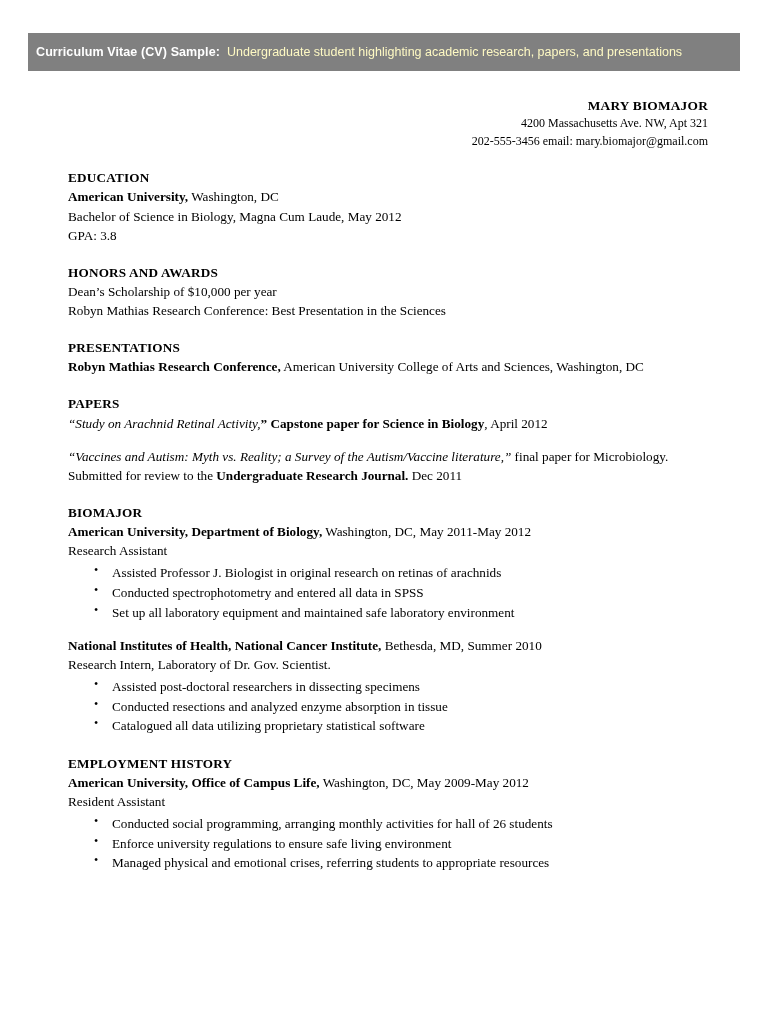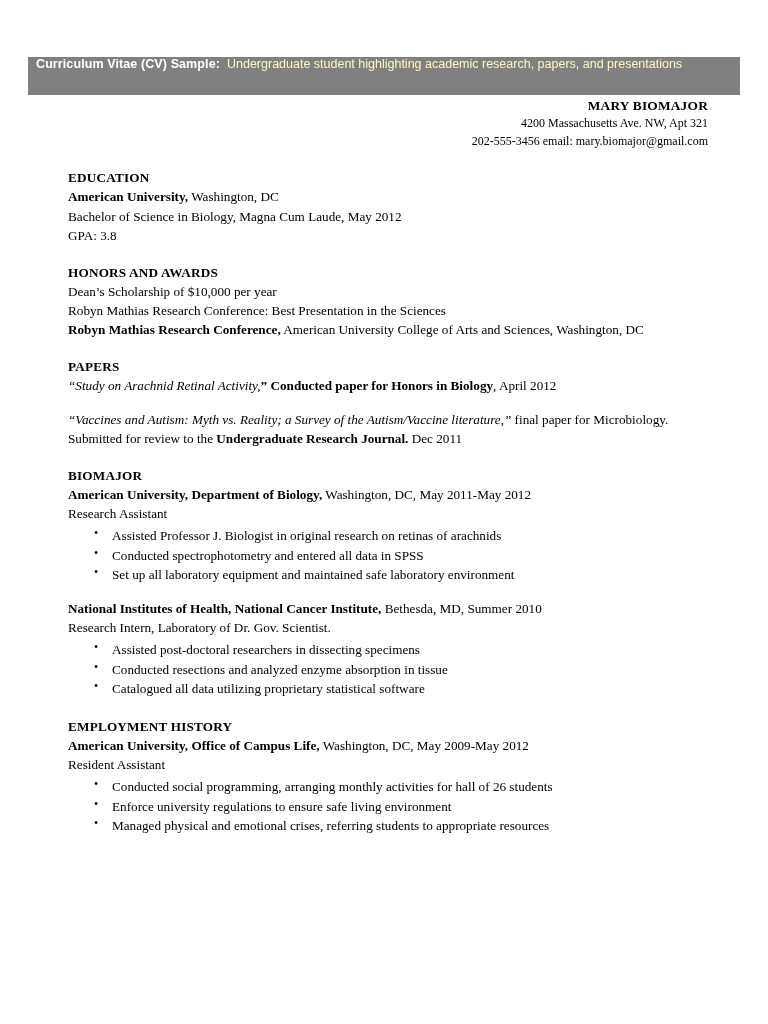--- a/index.html
+++ b/index.html
@@ -22,23 +22,23 @@
     box-sizing: border-box;
   }
   .banner {
     position: absolute;
     left: 28px;
     top: 33px;
     width: 712px;
     height: 38px;
     background: #808080;
     display: flex;
+    align-items: center;
     box-sizing: border-box;
     padding-left: 8px;
-    margin-top: 24px;
   }
   .banner-label {
     color: #ffffff;
     font-family: "Liberation Sans", sans-serif;
     font-size: 12.5px;
     font-weight: bold;
     letter-spacing: 0.1px;
     white-space: nowrap;
   }
   .banner-text {
@@ -119,24 +119,25 @@
 
     <div class="section-title">EDUCATION</div>
     <div class="line"><span class="b">American University,</span><span> Washington, DC</span></div>
     <div class="line">Bachelor of Science in Biology, Magna Cum Laude, May 2012</div>
     <div class="line">GPA: 3.8</div>
 
     <div class="section-title">HONORS AND AWARDS</div>
     <div class="line">Dean’s Scholarship of $10,000 per year</div>
     <div class="line">Robyn Mathias Research Conference: Best Presentation in the Sciences</div>
 
+    <div class="section-title">PRESENTATIONS</div>
     <div class="line"><span class="b">Robyn Mathias Research Conference,</span><span> American University College of Arts and Sciences, Washington, DC</span></div>
 
     <div class="section-title">PAPERS</div>
-    <div class="line"><span class="i">“Study on Arachnid Retinal Activity,</span><span class="b">” Conducted paper for Honors in Biology</span><span>, April 2012</span></div>
+    <div class="line"><span class="i">“Study on Arachnid Retinal Activity,</span><span class="b">” Capstone paper for Science in Biology</span><span>, April 2012</span></div>
     <div class="gap-md"></div>
     <div class="line"><span class="i">“Vaccines and Autism: Myth vs. Reality; a Survey of the Autism/Vaccine literature,”</span><span> final paper for Microbiology.  Submitted for review to the </span><span class="b">Undergraduate Research Journal.</span><span> Dec 2011</span></div>
 
     <div class="section-title">BIOMAJOR</div>
     <div class="line"><span class="b">American University, Department of Biology,</span><span> Washington, DC, May 2011-May 2012</span></div>
     <div class="line">Research Assistant</div>
     <ul class="bullets">
       <li>Assisted Professor J. Biologist in original research on retinas of  arachnids</li>
       <li>Conducted spectrophotometry and entered all data in SPSS</li>
       <li>Set up all laboratory equipment and maintained safe laboratory environment</li>

